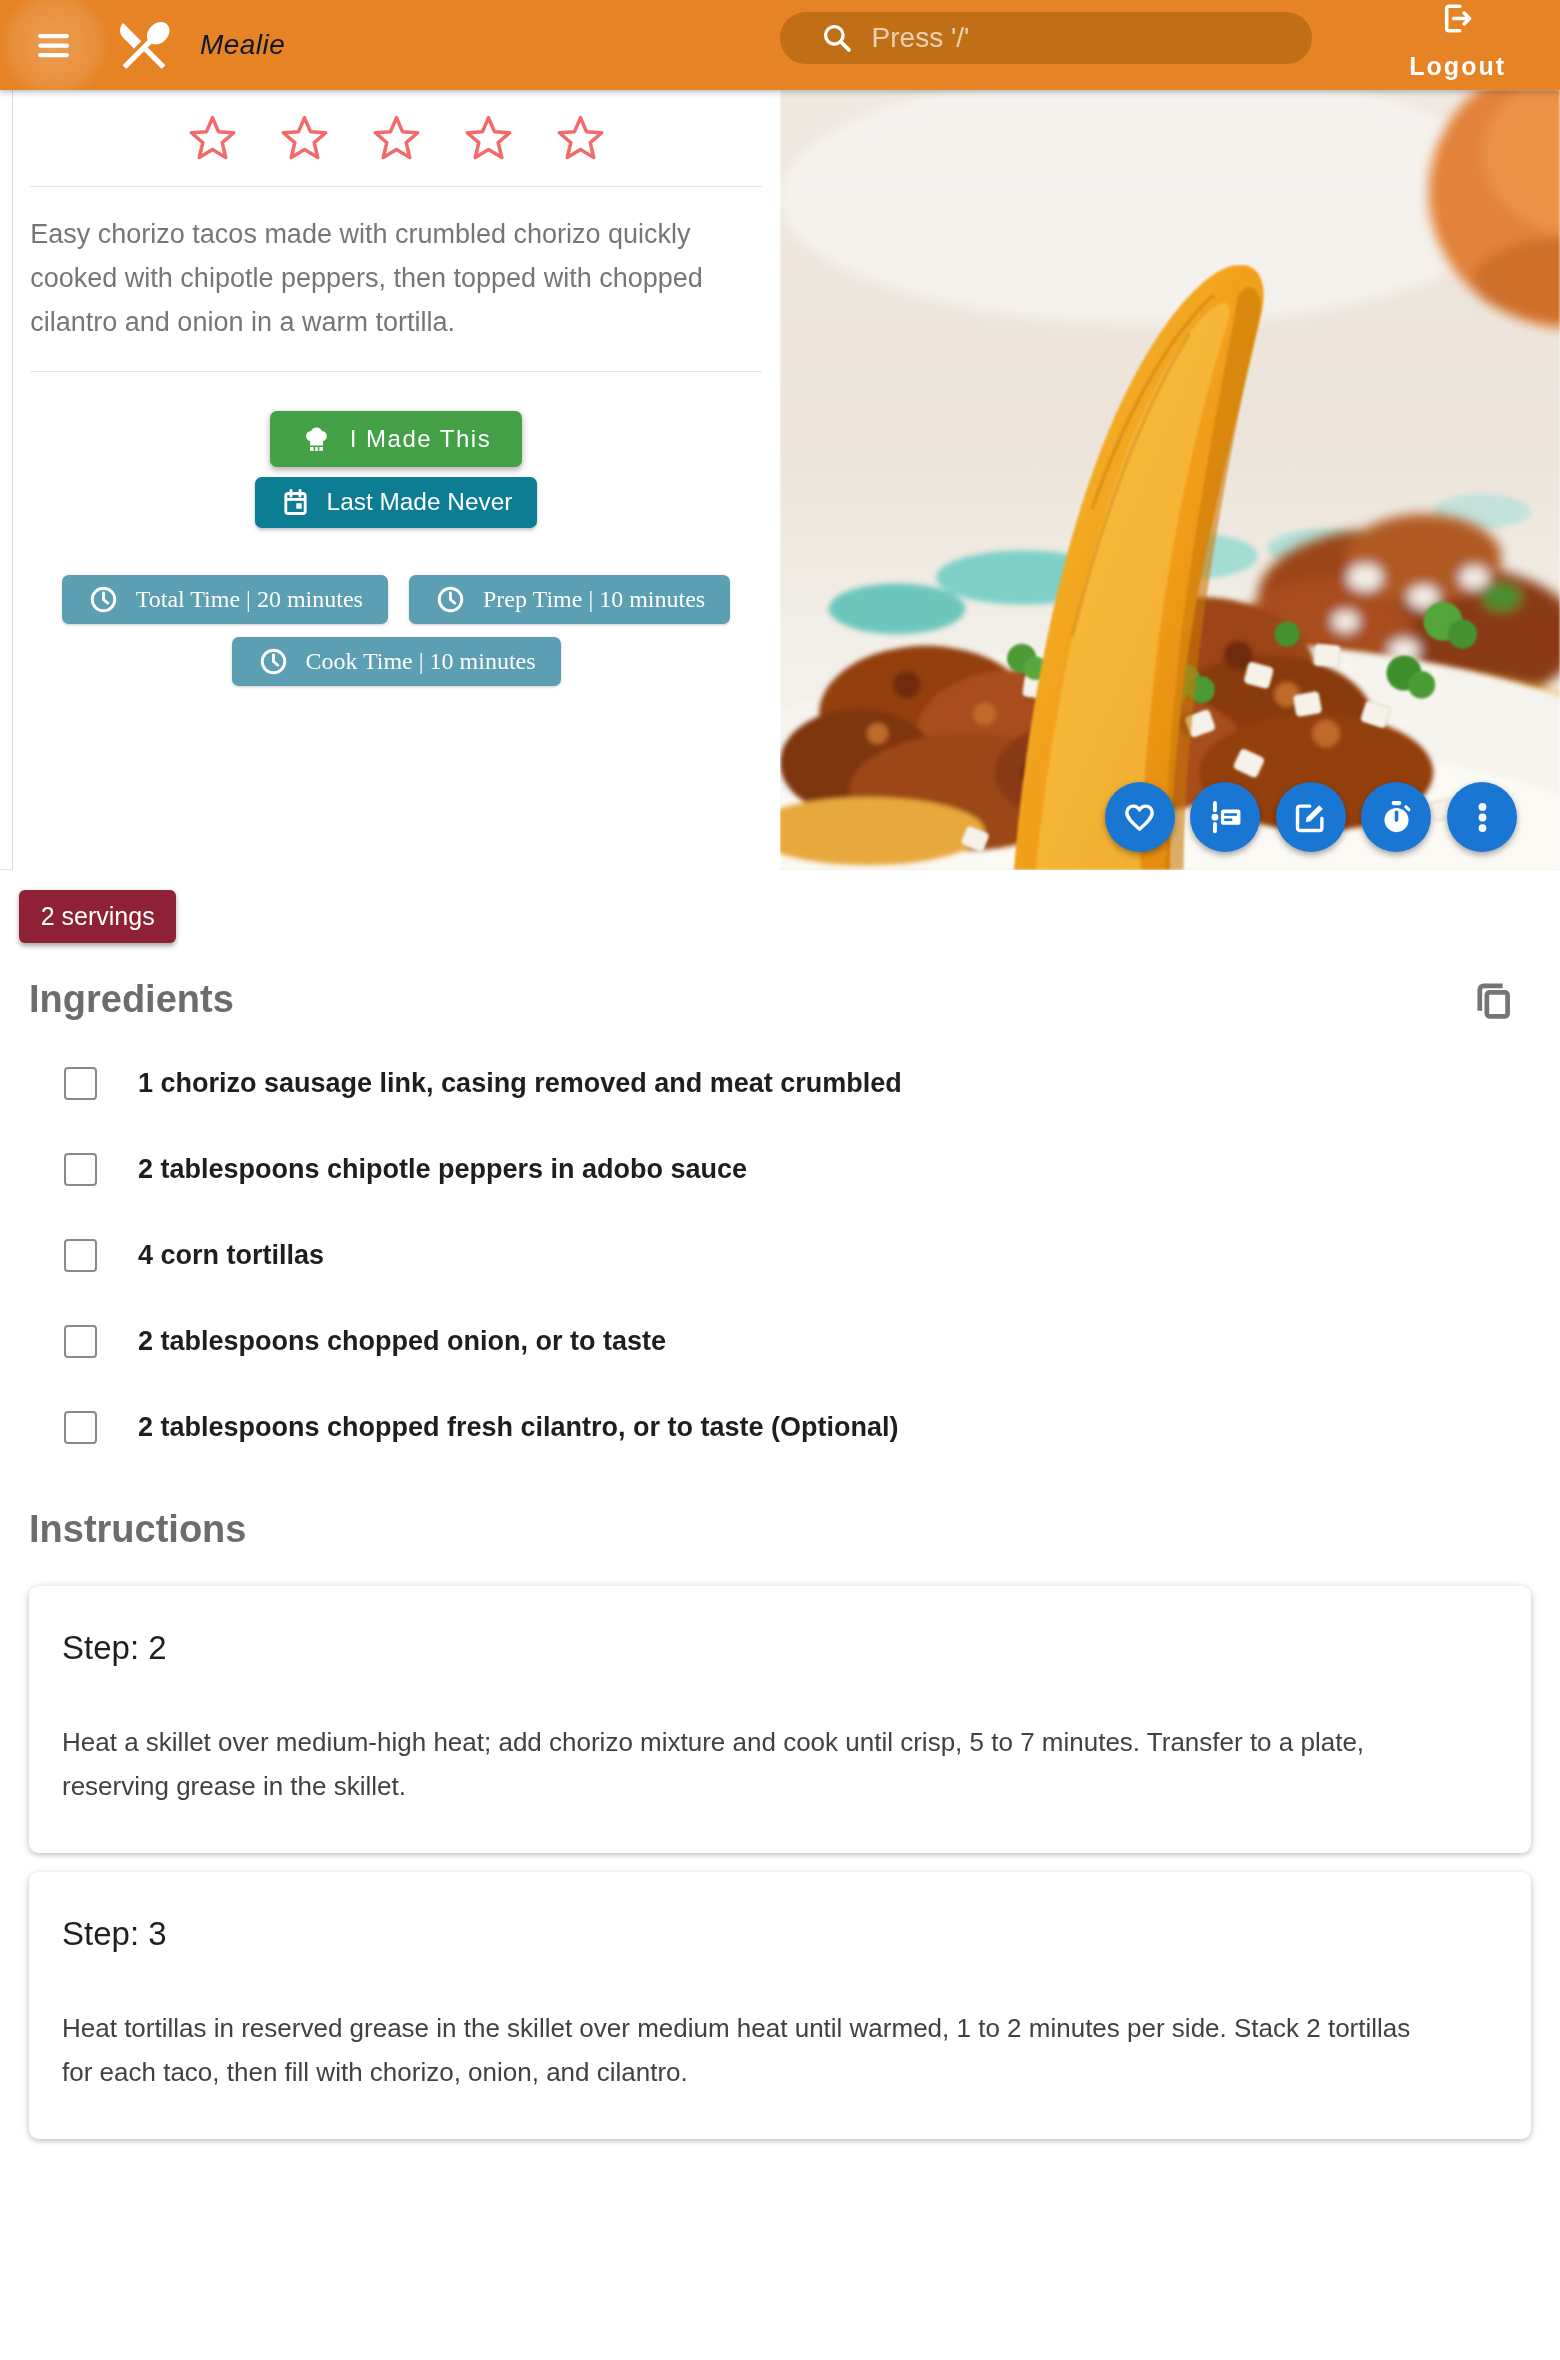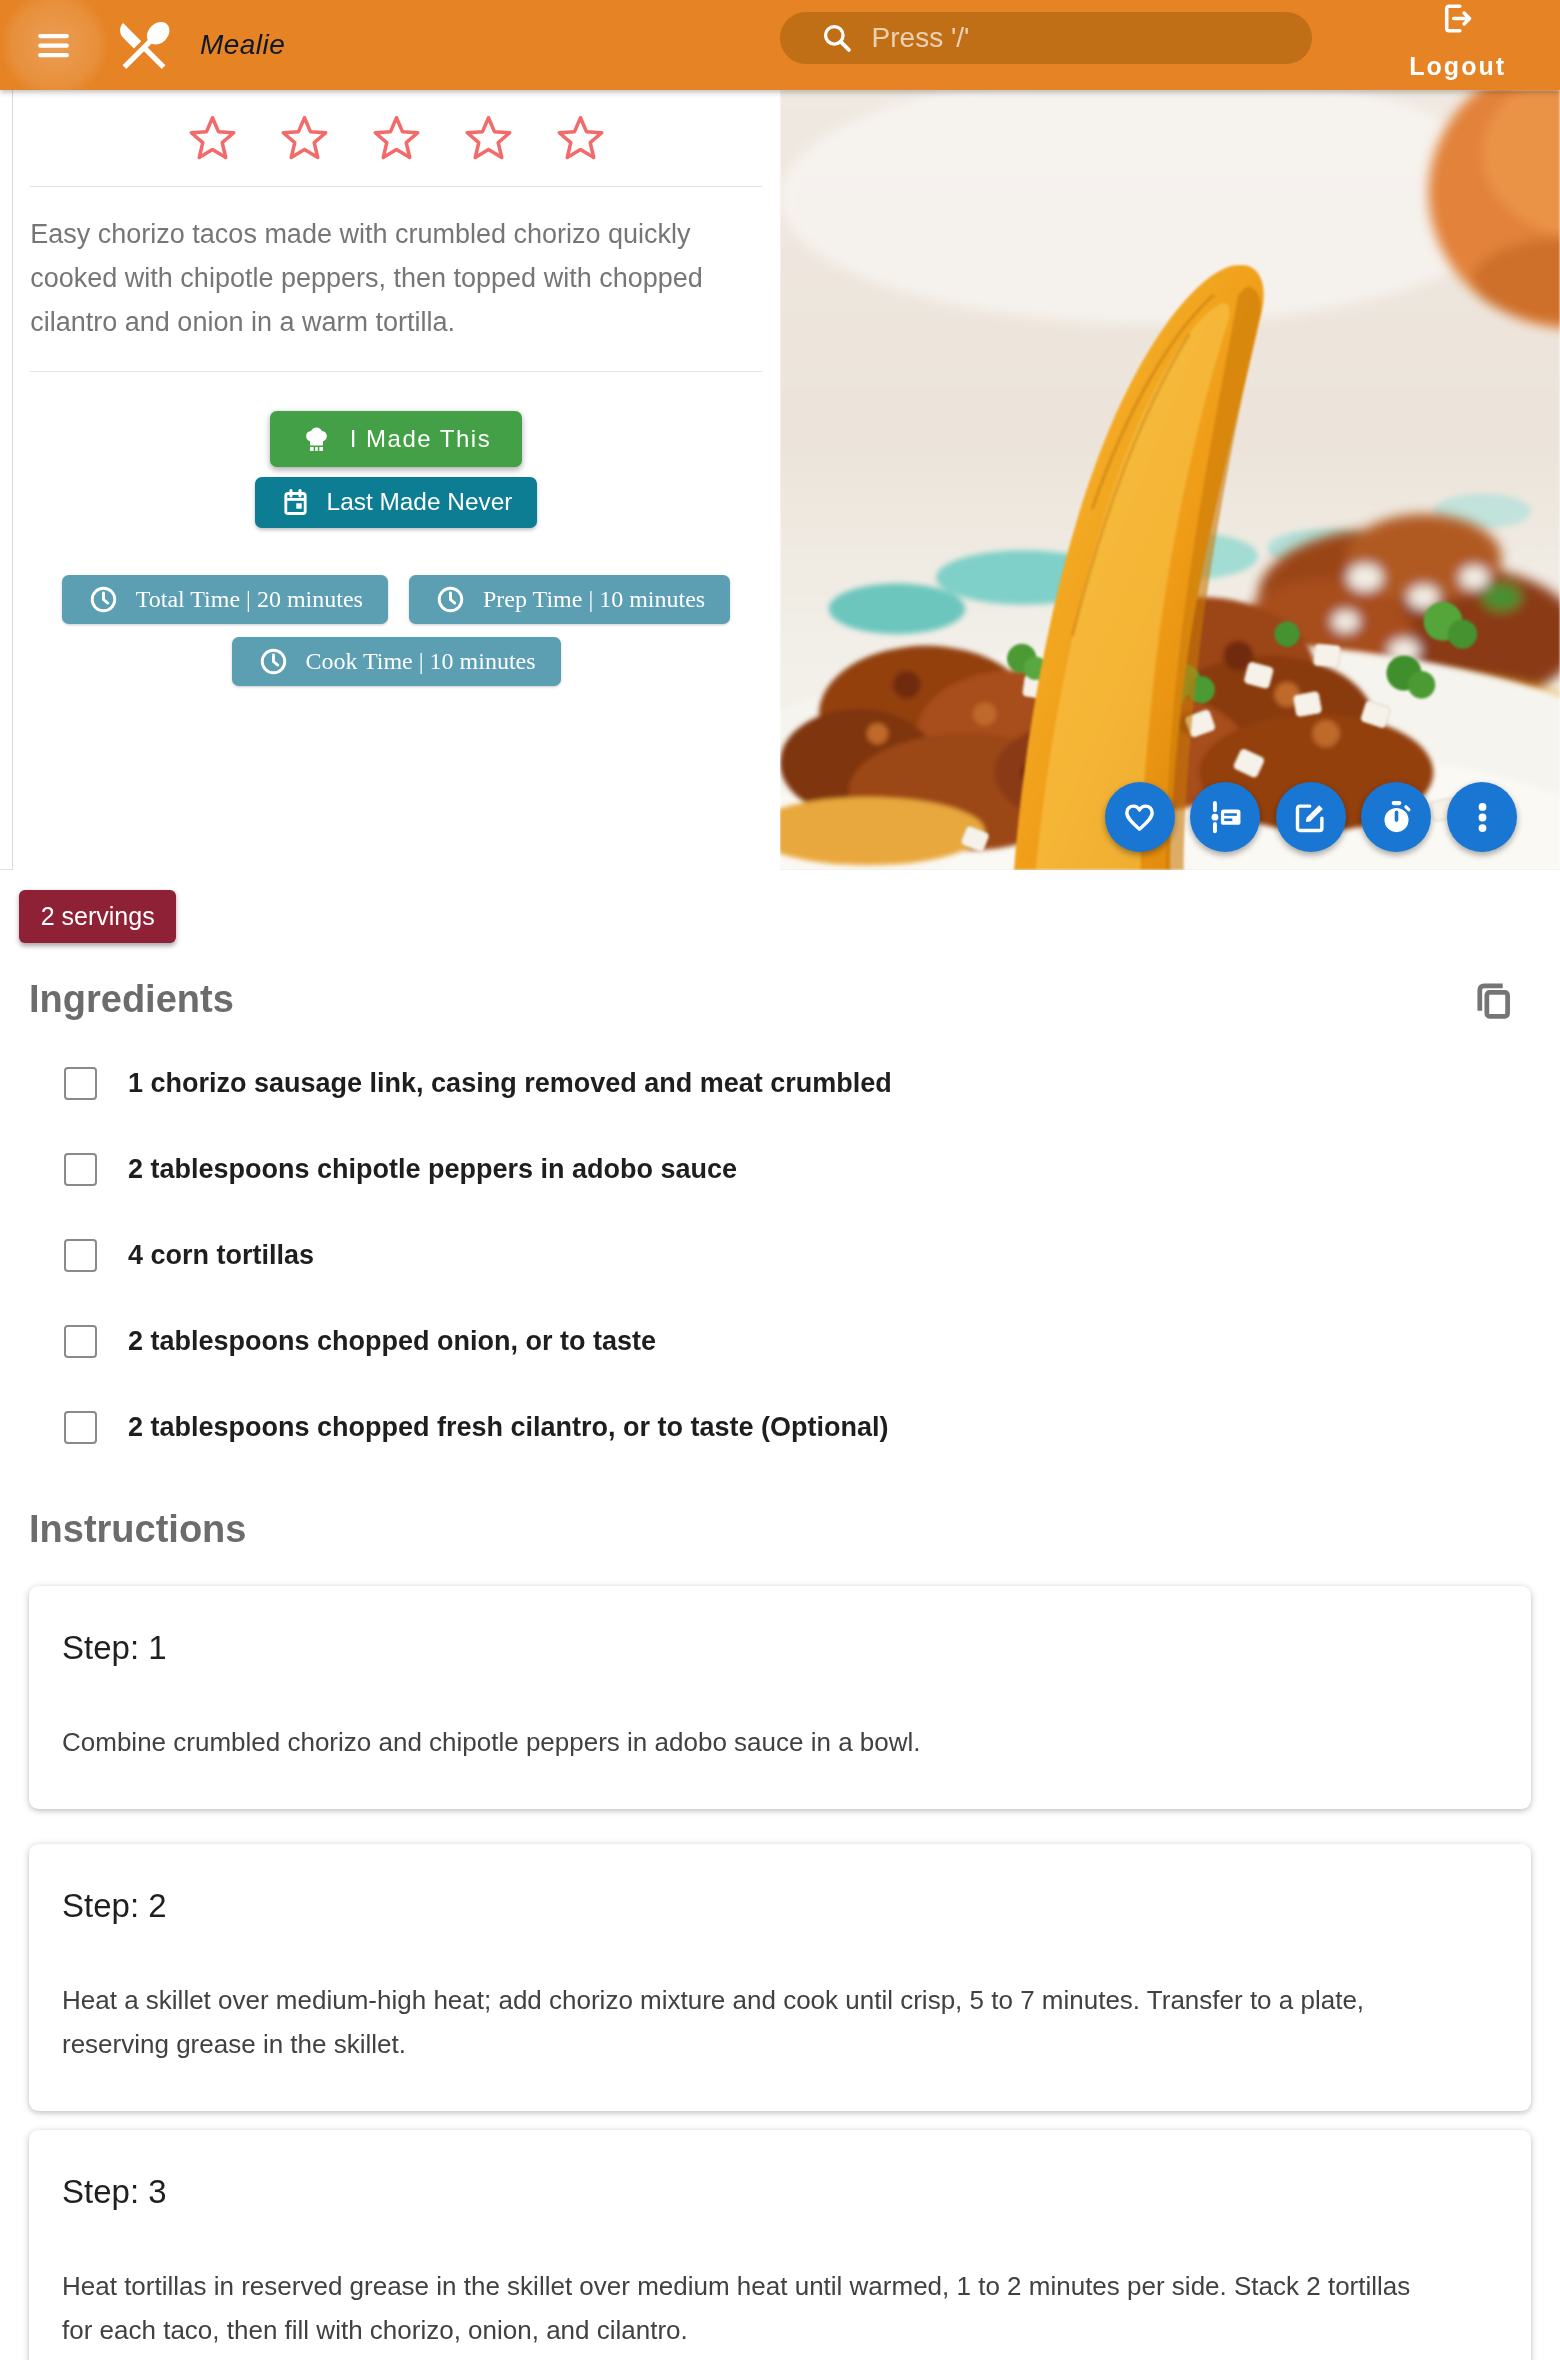--- a/index.html
+++ b/index.html
@@ -53,21 +53,21 @@
 
   
   .main { padding:0 29px; }
   .servings { display:inline-flex; align-items:center; height:53px; padding:0 21.5px; margin:19.5px 0 0 -9.8px;
               background:#8E2136; border-radius:5.9px; color:#fff; font-size:25px; cursor:pointer;
               box-shadow:0 2.9px 4.9px rgba(0,0,0,.35); }
   .sec-row { display:flex; align-items:center; justify-content:space-between; margin-top:33px; }
   .sec-head { font-size:38px; font-weight:700; color:#6c6c6c; }
   .copy { margin-right:13.7px; cursor:pointer; display:flex; }
   .ing-list { list-style:none; margin-top:33px; }
-  .ing-row { display:flex; align-items:center; gap:31px; height:55px; margin:0 0 31px 35px; cursor:pointer; }
+  .ing-row { display:flex; align-items:center; gap:41px; height:55px; margin:0 0 31px 35px; cursor:pointer; }
   .checkbox { width:33px; height:33px; border:2.9px solid #8a8a8a; border-radius:3.9px; flex:0 0 auto; cursor:pointer; }
   .ing-label { font-size:27px; font-weight:700; color:#1e1e1e; }
   .instructions-head { margin-top:53px; }
   .step-card { margin-top:35px; background:#fff; border-radius:9.8px; padding:43px 39px 45px 33px;
                box-shadow:0 2px 4.9px rgba(0,0,0,.16), 0 1px 9.8px rgba(0,0,0,.12); cursor:pointer; }
   .step-card.last { margin-top:19.5px; }
   .step-title { font-size:33px; font-weight:500; color:#1f1f1f; }
   .step-text { margin-top:53px; font-size:26px; line-height:44px; color:#414141; max-width:1365px; }
 </style>
 </head>
@@ -382,24 +382,20 @@
       <span class="ing-label">2 tablespoons chopped onion, or to taste</span>
     </li>
     <li class="ing-row">
       <span class="checkbox"></span>
       <span class="ing-label">2 tablespoons chopped fresh cilantro, or to taste (Optional)</span>
     </li>
   </ul>
 
   <h2 class="sec-head instructions-head">Instructions</h2>
 
-  <div class="step-card">
-    <div class="step-title">Step: 1</div>
-    <p class="step-text">Combine crumbled chorizo and chipotle peppers in adobo sauce in a bowl.</p>
-  </div>
 
   <div class="step-card">
     <div class="step-title">Step: 2</div>
     <p class="step-text">Heat a skillet over medium-high heat; add chorizo mixture and cook until crisp, 5 to 7 minutes. Transfer to a plate, reserving grease in the skillet.</p>
   </div>
 
   <div class="step-card last">
     <div class="step-title">Step: 3</div>
     <p class="step-text">Heat tortillas in reserved grease in the skillet over medium heat until warmed, 1 to 2 minutes per side. Stack 2 tortillas for each taco, then fill with chorizo, onion, and cilantro.</p>
   </div>

